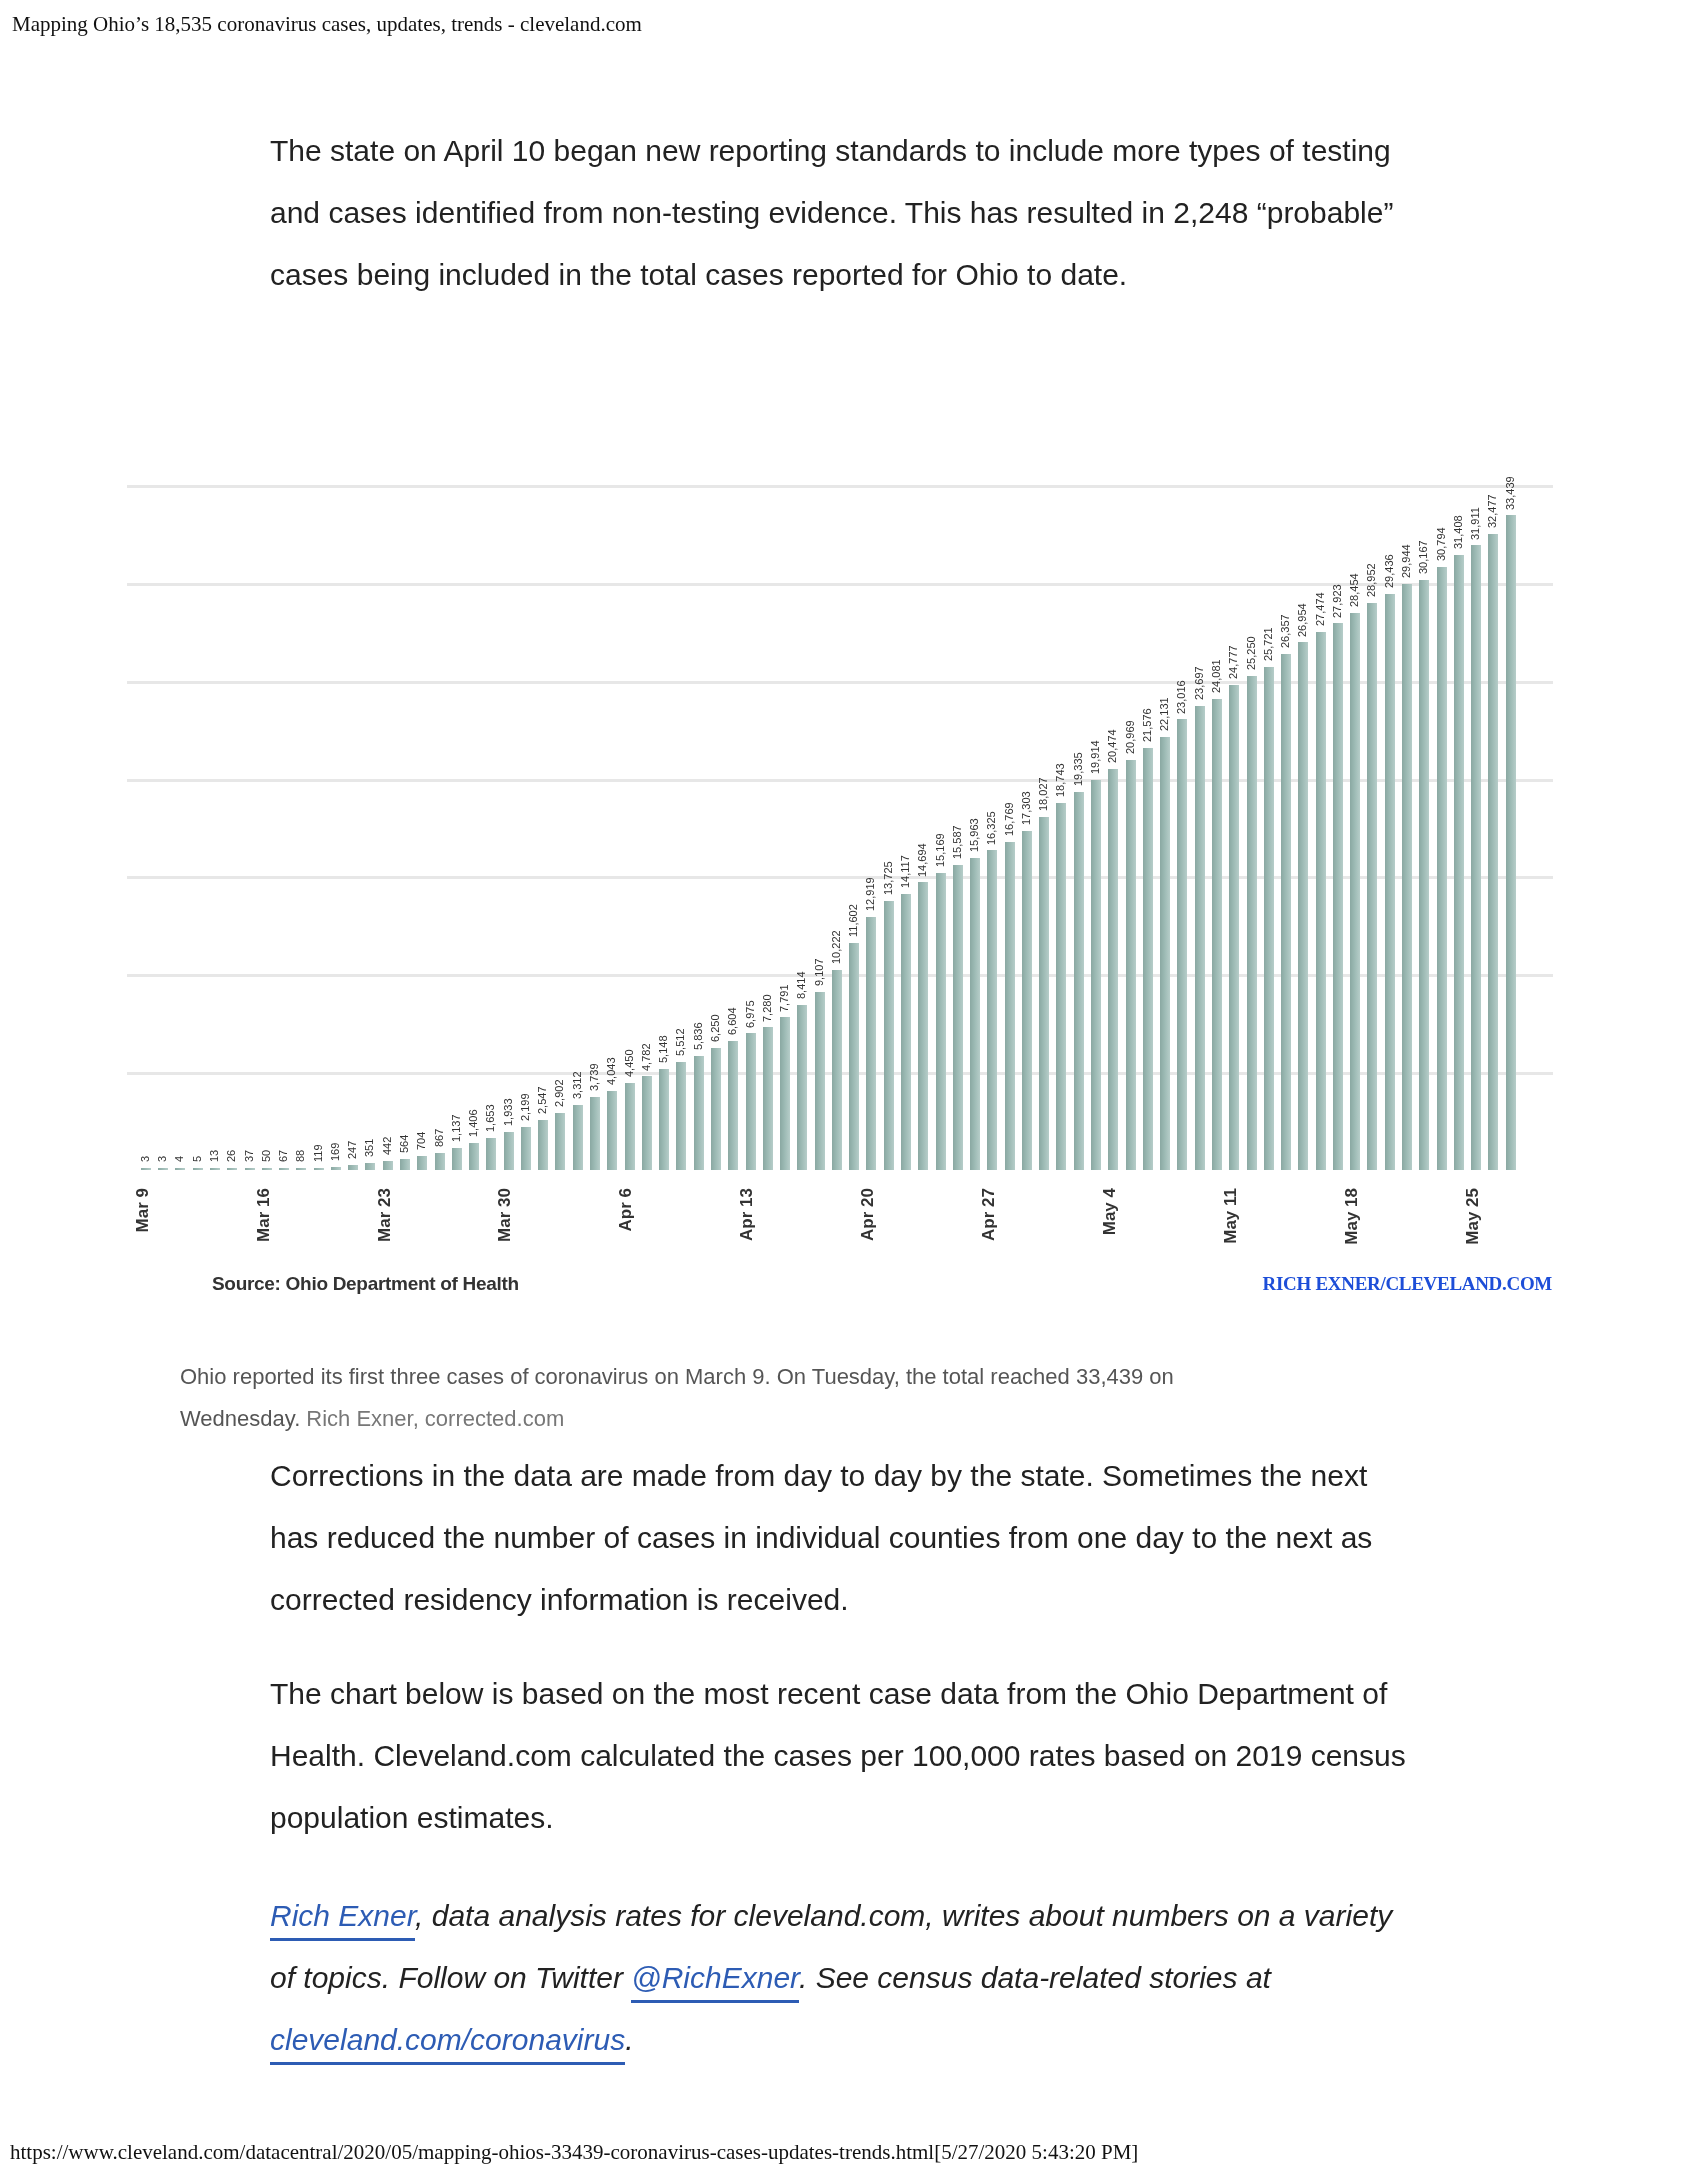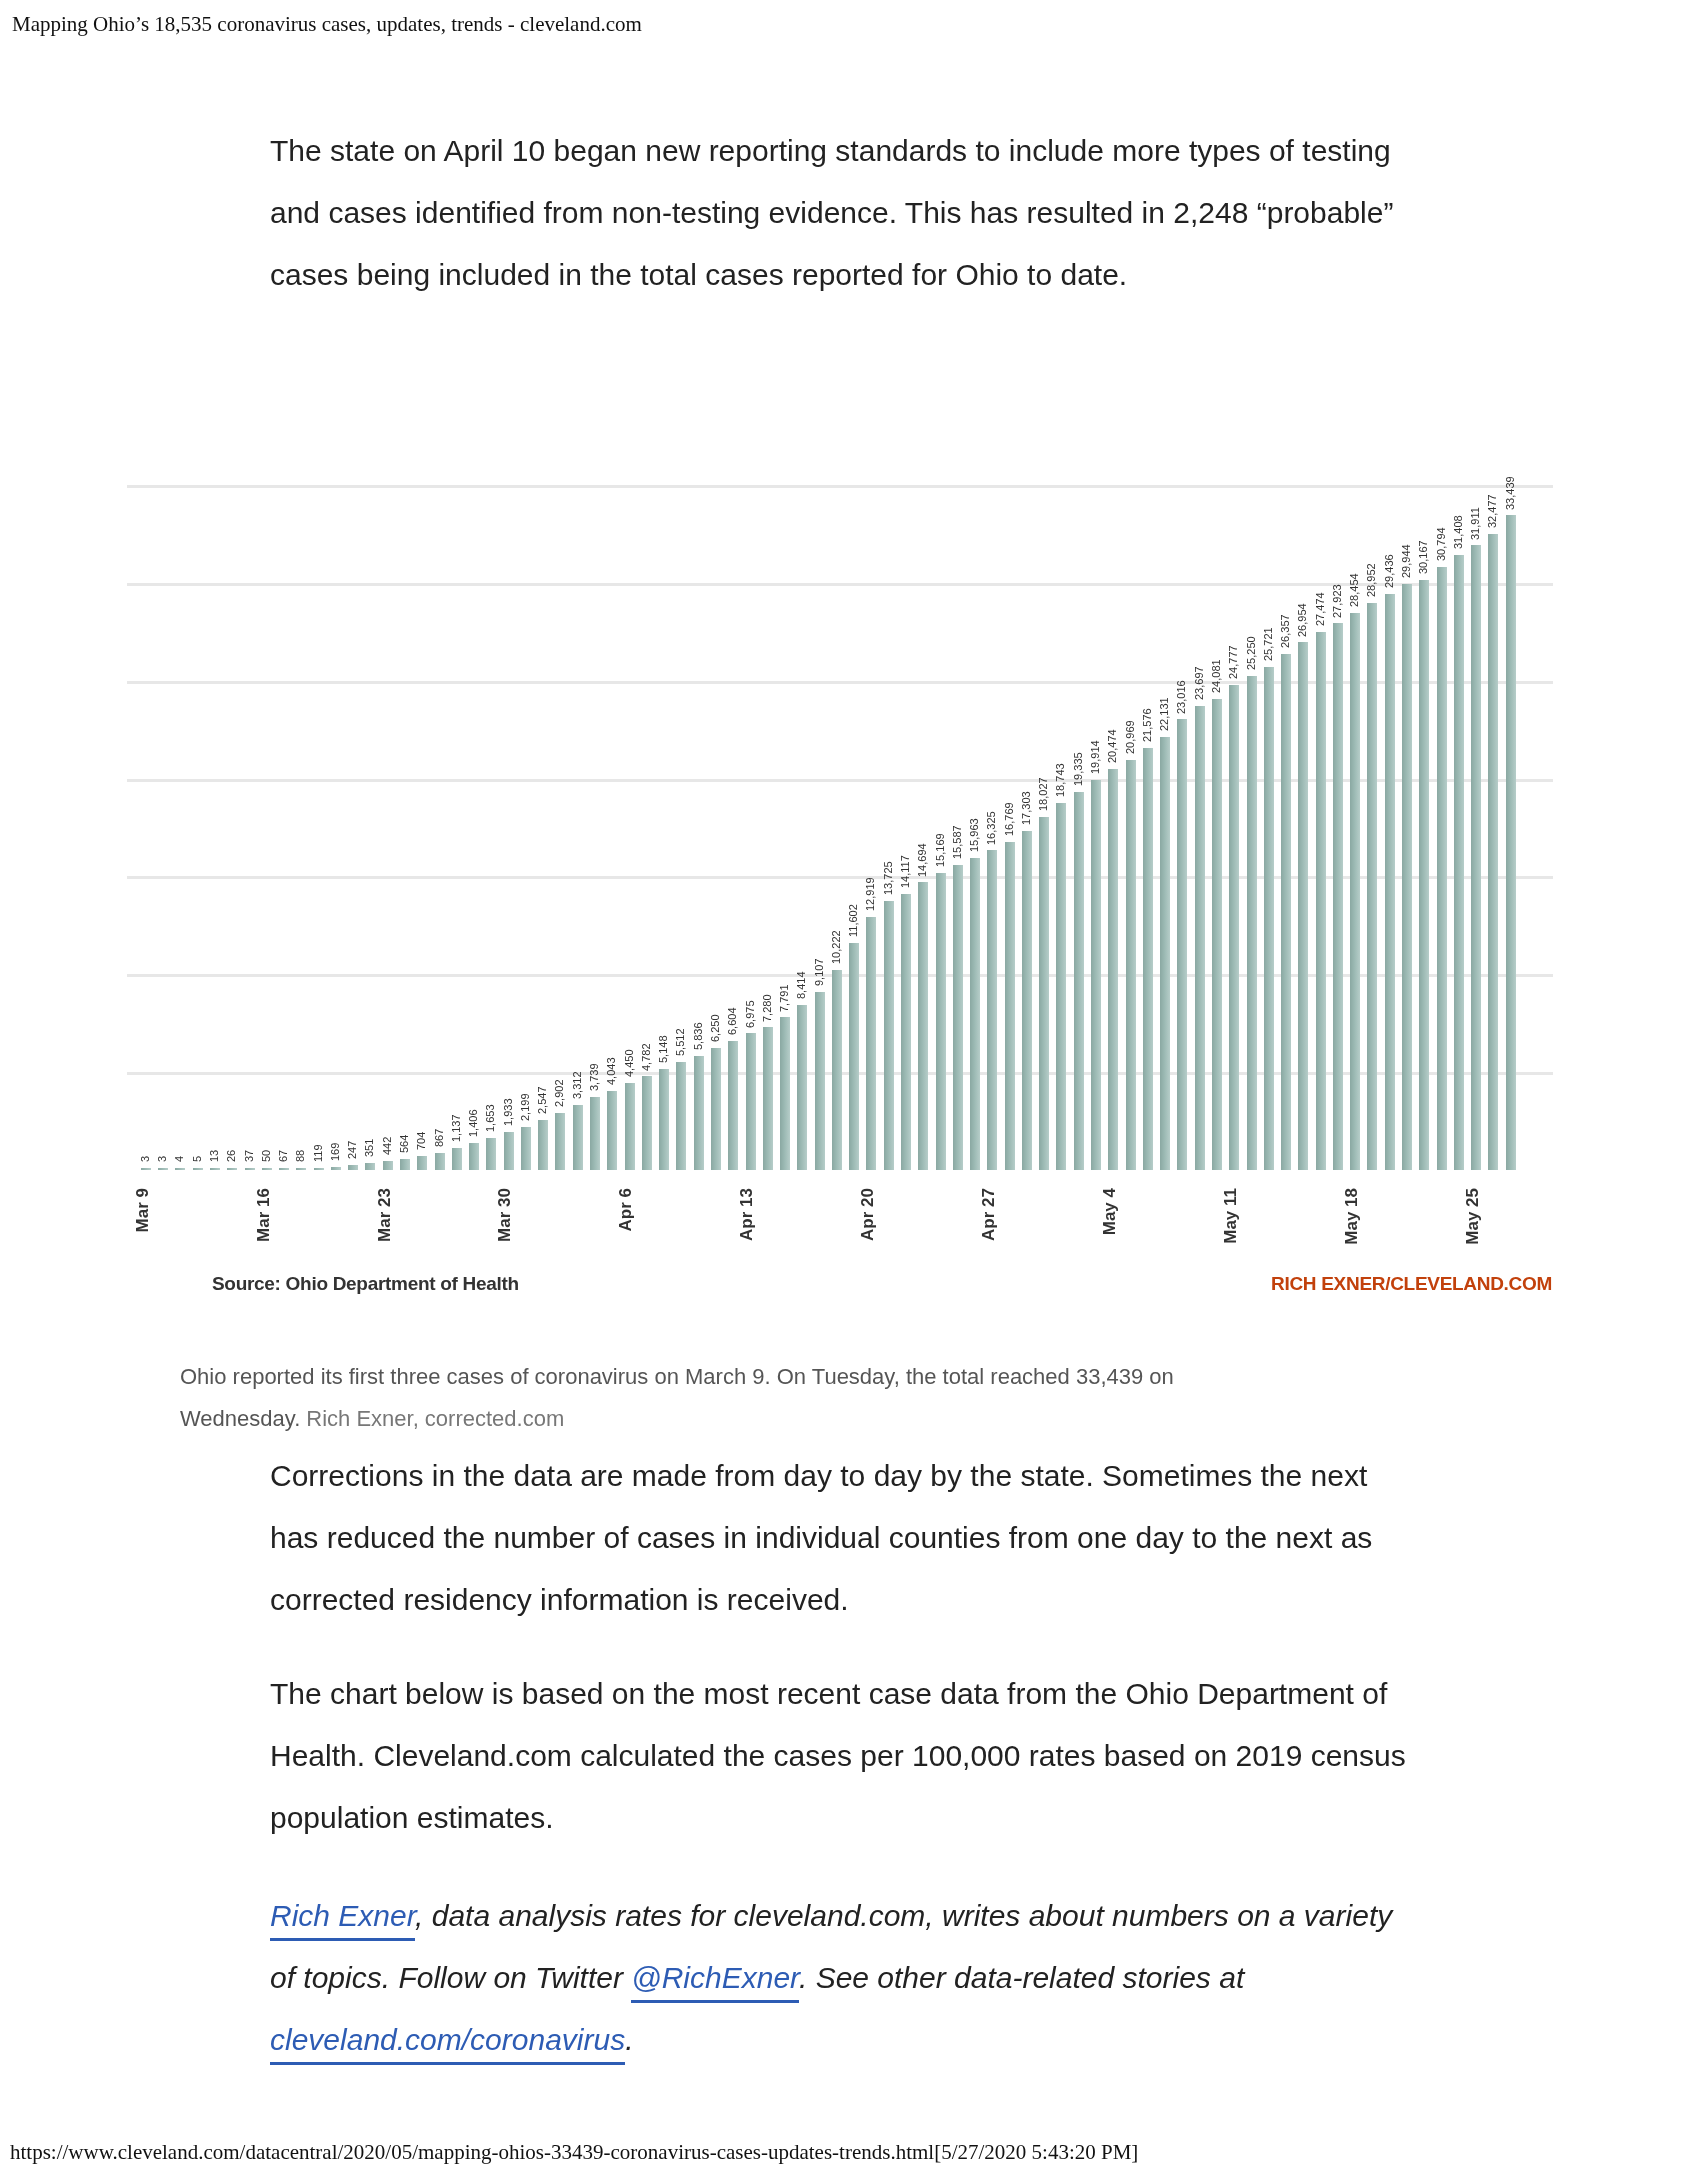--- a/index.html
+++ b/index.html
@@ -64,21 +64,21 @@
     font-family: "Liberation Sans", sans-serif; font-size: 17px; font-weight: bold; color: #333;
     white-space: nowrap; width: 63px; text-align: right; display: block;
   }
   .chart-source {
     position: absolute; left: 103px; top: 857px;
     font-family: "Liberation Sans", sans-serif; font-size: 19px; font-weight: bold; color: #333;
     letter-spacing: -0.3px;
   }
   .chart-credit {
     position: absolute; right: 12px; top: 857px;
-    font-family: Liberation Sans, sans-serif; font-size: 19px; font-weight: bold; color: #c2410c;
+    font-family: Liberation Serif, serif; font-size: 19px; font-weight: bold; color: #1d4ed8;
     letter-spacing: -0.3px;
     margin-left: 28px;
   }
 </style>
 </head>
 <body>
 
 <div class="print-header">Mapping Ohio’s 18,535 coronavirus cases, updates, trends - cleveland.com</div>
 
 <p class="article-para p1">The state on April 10 began new reporting standards to include more types of testing and cases identified from non-testing evidence. This has resulted in 2,248 “probable” cases being included in the total cases reported for Ohio to date.</p>
@@ -459,16 +459,16 @@
   <div class="chart-credit">RICH EXNER/CLEVELAND.COM</div>
 </div>
 
 <p class="caption">
   <span>Ohio reported its first three cases of coronavirus on March 9. On Tuesday, the total reached 33,439 on Wednesday.</span><span class="credit">Rich Exner, corrected.com</span>
 </p>
 
 <p class="article-para p2">Corrections in the data are made from day to day by the state. Sometimes the next has reduced the number of cases in individual counties from one day to the next as corrected residency information is received.</p>
 <p class="article-para p3">The chart below is based on the most recent case data from the Ohio Department of Health. Cleveland.com calculated the cases per 100,000 rates based on 2019 census population estimates.</p>
 
-<p class="article-para p4"><a class="link" href="#">Rich Exner</a><span>, data analysis rates for cleveland.com, writes about numbers on a variety of topics. Follow on Twitter </span><a class="link" href="#">@RichExner</a><span>. See other data-related stories at </span><a class="link" href="#">cleveland.com/coronavirus</a><span>.</span></p>
+<p class="article-para p4"><a class="link" href="#">Rich Exner</a><span>, data analysis rates for cleveland.com, writes about numbers on a variety of topics. Follow on Twitter </span><a class="link" href="#">@RichExner</a><span>. See census data-related stories at </span><a class="link" href="#">cleveland.com/coronavirus</a><span>.</span></p>
 
 <div class="print-footer">https://www.cleveland.com/datacentral/2020/05/mapping-ohios-33439-coronavirus-cases-updates-trends.html[5/27/2020 5:43:20 PM]</div>
 
 
 </body></html>

